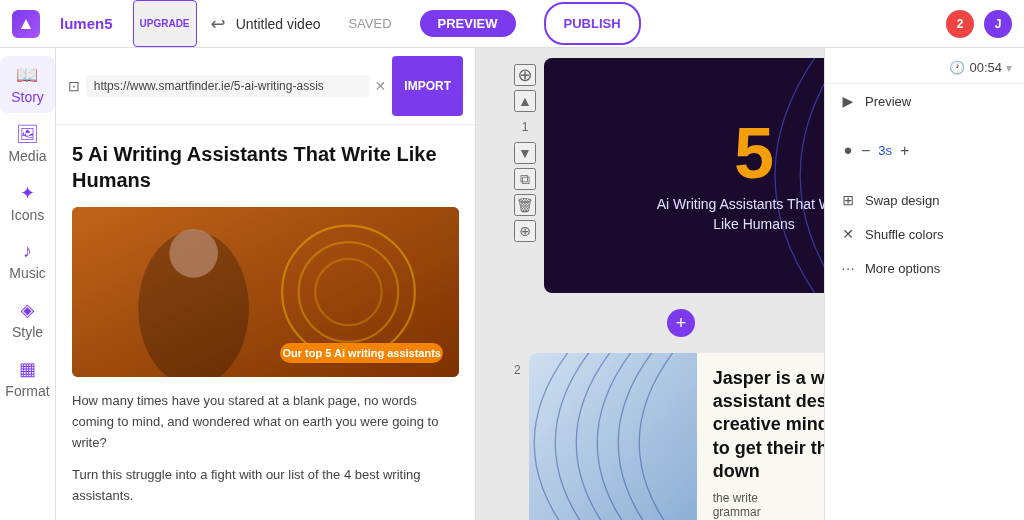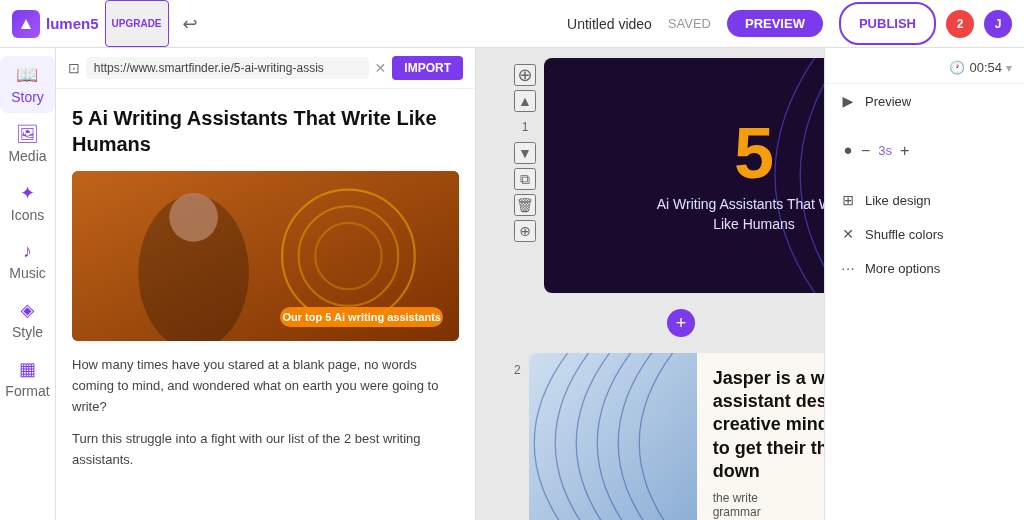--- a/index.html
+++ b/index.html
@@ -1,26 +1,26 @@
 <!DOCTYPE html>
 <html><head>
   <meta charset="utf-8">
   <style>
     * { box-sizing: border-box; margin: 0; padding: 0; }
     body { font-family: -apple-system, BlinkMacSystemFont, 'Segoe UI', sans-serif; background: #f0f0f0; width: 1024px; height: 520px; overflow: hidden; display: flex; flex-direction: column; }
 
     
     .topbar { height: 48px; background: #fff; display: flex; align-items: center; padding: 0 12px; gap: 10px; border-bottom: 1px solid #e0e0e0; flex-shrink: 0; }
-    .logo { display: flex; align-items: center; gap: 6px; }
+    .logo { display: flex; align-items: center; gap: 20px; }
     .logo-icon { width: 28px; height: 28px; background: linear-gradient(135deg, #7c3aed, #a855f7); border-radius: 6px; display: flex; align-items: center; justify-content: center; }
     .logo-icon svg { width: 16px; height: 16px; fill: white; }
     .logo-text { font-size: 15px; font-weight: 700; color: #7c3aed; }
     .upgrade-btn { font-size: 10px; font-weight: 600; color: #7c3aed; border: 1px solid #7c3aed; border-radius: 4px; padding: 17px 6px; cursor: pointer; }
     .back-btn { background: none; border: none; cursor: pointer; color: #666; font-size: 18px; margin-left: 4px; }
-    .topbar-center { flex: 1; display: flex; align-items: center; justify-content: flex-end; gap: 16px; }
+    .topbar-center { flex: 1; display: flex; align-items: center; justify-content: flex-start; gap: 28px; }
     .video-title { font-size: 14px; color: #333; }
     .saved-badge { font-size: 13px; color: #999; }
     .preview-btn { background: #7c3aed; color: white; border: none; border-radius: 20px; padding: 6px 18px; font-size: 13px; font-weight: 600; cursor: pointer; }
     .publish-btn { background: #fff; color: #7c3aed; border: 2px solid #7c3aed; border-radius: 20px; padding: 12px 18px; font-size: 13px; font-weight: 600; cursor: pointer; }
     .notif-icon { width: 28px; height: 28px; background: #ef4444; border-radius: 50%; display: flex; align-items: center; justify-content: center; color: white; font-size: 12px; font-weight: 700; cursor: pointer; }
     .avatar { width: 28px; height: 28px; background: #7c3aed; border-radius: 50%; display: flex; align-items: center; justify-content: center; color: white; font-size: 12px; font-weight: 700; }
 
     
     .main { display: flex; flex: 1; overflow: hidden; }
 
@@ -31,21 +31,21 @@
     .sidebar-item .icon { font-size: 18px; color: #7c3aed; }
     .sidebar-item .label { font-size: 14px; color: #666; }
     .sidebar-item.active .label { color: #7c3aed; }
 
     
     .content-panel { width: 420px; background: #fff; border-right: 1px solid #e0e0e0; overflow-y: auto; flex-shrink: 0; }
     .url-bar { display: flex; align-items: center; gap: 6px; padding: 8px 12px; border-bottom: 1px solid #eee; }
     .url-bar-icon { color: #666; font-size: 14px; }
     .url-input { flex: 1; font-size: 12px; color: #444; background: #f5f5f5; border: none; border-radius: 4px; padding: 4px 8px; }
     .url-clear { color: #999; cursor: pointer; font-size: 14px; }
-    .import-btn { background: #7c3aed; color: white; border: none; border-radius: 4px; padding: 5px 12px; font-size: 12px; font-weight: 600; cursor: pointer; }
+    .import-btn { background: #7c3aed; color: white; border: none; border-radius: 4px; padding: 23px 12px; font-size: 12px; font-weight: 600; cursor: pointer; }
     .article-content { padding: 16px; }
     .article-title { font-size: 20px; font-weight: 700; color: #111; margin-bottom: 14px; line-height: 1.3; }
     .article-image { width: 100%; height: 170px; border-radius: 6px; overflow: hidden; position: relative; margin-bottom: 14px; background: linear-gradient(135deg, #d97706, #92400e); }
     .article-image-overlay { position: absolute; bottom: 14px; right: 16px; background: rgba(255,140,0,0.9); border-radius: 20px; padding: 4px 2px; font-size: 11px; color: white; font-weight: 600; }
     .article-body { font-size: 13px; color: #444; line-height: 1.6; margin-bottom: 12px; }
     .ai-checkbox-row { display: flex; align-items: center; gap: 6px; margin-top: 10px; }
     .ai-checkbox { width: 14px; height: 14px; background: #7c3aed; border-radius: 3px; display: flex; align-items: center; justify-content: center; }
     .ai-checkbox-label { font-size: 12px; color: #555; flex: 1; }
     .help-icon { color: #aaa; font-size: 14px; cursor: pointer; }
     .convert-btn { background: #7c3aed; color: white; border: none; border-radius: 20px; padding: 8px 18px; font-size: 13px; font-weight: 600; cursor: pointer; margin-left: auto; }
@@ -152,21 +152,21 @@
           <circle cx="250" cy="85" r="60" fill="none" stroke="rgba(255,180,0,0.5)" stroke-width="2"></circle>
           <circle cx="250" cy="85" r="45" fill="none" stroke="rgba(255,180,0,0.4)" stroke-width="2"></circle>
           <circle cx="250" cy="85" r="30" fill="none" stroke="rgba(255,180,0,0.3)" stroke-width="2"></circle>
 
           <ellipse cx="110" cy="100" rx="50" ry="70" fill="rgba(0,0,0,0.25)"></ellipse>
           <circle cx="110" cy="50" r="22" fill="rgba(180,130,100,0.8)"></circle>
         </svg>
         <div class="article-image-overlay">Our top 5 Ai writing assistants</div>
       </div>
       <p class="article-body">How many times have you stared at a blank page, no words coming to mind, and wondered what on earth you were going to write?</p>
-      <p class="article-body">Turn this struggle into a fight with our list of the 2 best writing assistants.</p>
+      <p class="article-body">Turn this struggle into a fight with our list of the 4 best writing assistants.</p>
     </div>
   </div>
 
   <div class="center-area">
     <div style="display:flex; flex-direction:column; align-items:center; padding:10px 0 10px 30px; gap:0; height:100%; overflow-y:auto;">
 
       <div style="position:relative; width:100%; display:flex; flex-direction:column; gap:12px;">
 
         <div style="display:flex; align-items:flex-start; gap:8px; padding:0 8px;">
           <div style="display:flex; flex-direction:column; align-items:center; gap:4px; padding-top:6px; width:22px;">
@@ -250,26 +250,26 @@
       <span class="time-val">00:54</span>
       <span class="time-chevron">▾</span>
     </div>
     <div class="right-option">
       <span class="right-option-icon">▶</span>
       <span class="right-option-label">Preview</span>
     </div>
     <div class="right-option" style="gap:4px;">
       <span class="right-option-icon">⏺</span>
       <span style="font-size:16px; color:#555; cursor:pointer;">−</span>
-      <span style="font-size:13px; color:#8b5cf6; margin:16px 4px;">3s</span>
+      <span style="font-size:13px; color:#1d4ed8; margin:16px 4px;">3s</span>
       <span style="font-size:16px; color:#555; cursor:pointer;">+</span>
     </div>
     <div class="right-option">
       <span class="right-option-icon">⊞</span>
-      <span class="right-option-label">Like design</span>
+      <span class="right-option-label">Swap design</span>
     </div>
     <div class="right-option">
       <span class="right-option-icon">✕</span>
       <span class="right-option-label">Shuffle colors</span>
     </div>
     <div class="right-option">
       <span class="right-option-icon">···</span>
       <span class="right-option-label">More options</span>
     </div>
   </div>

